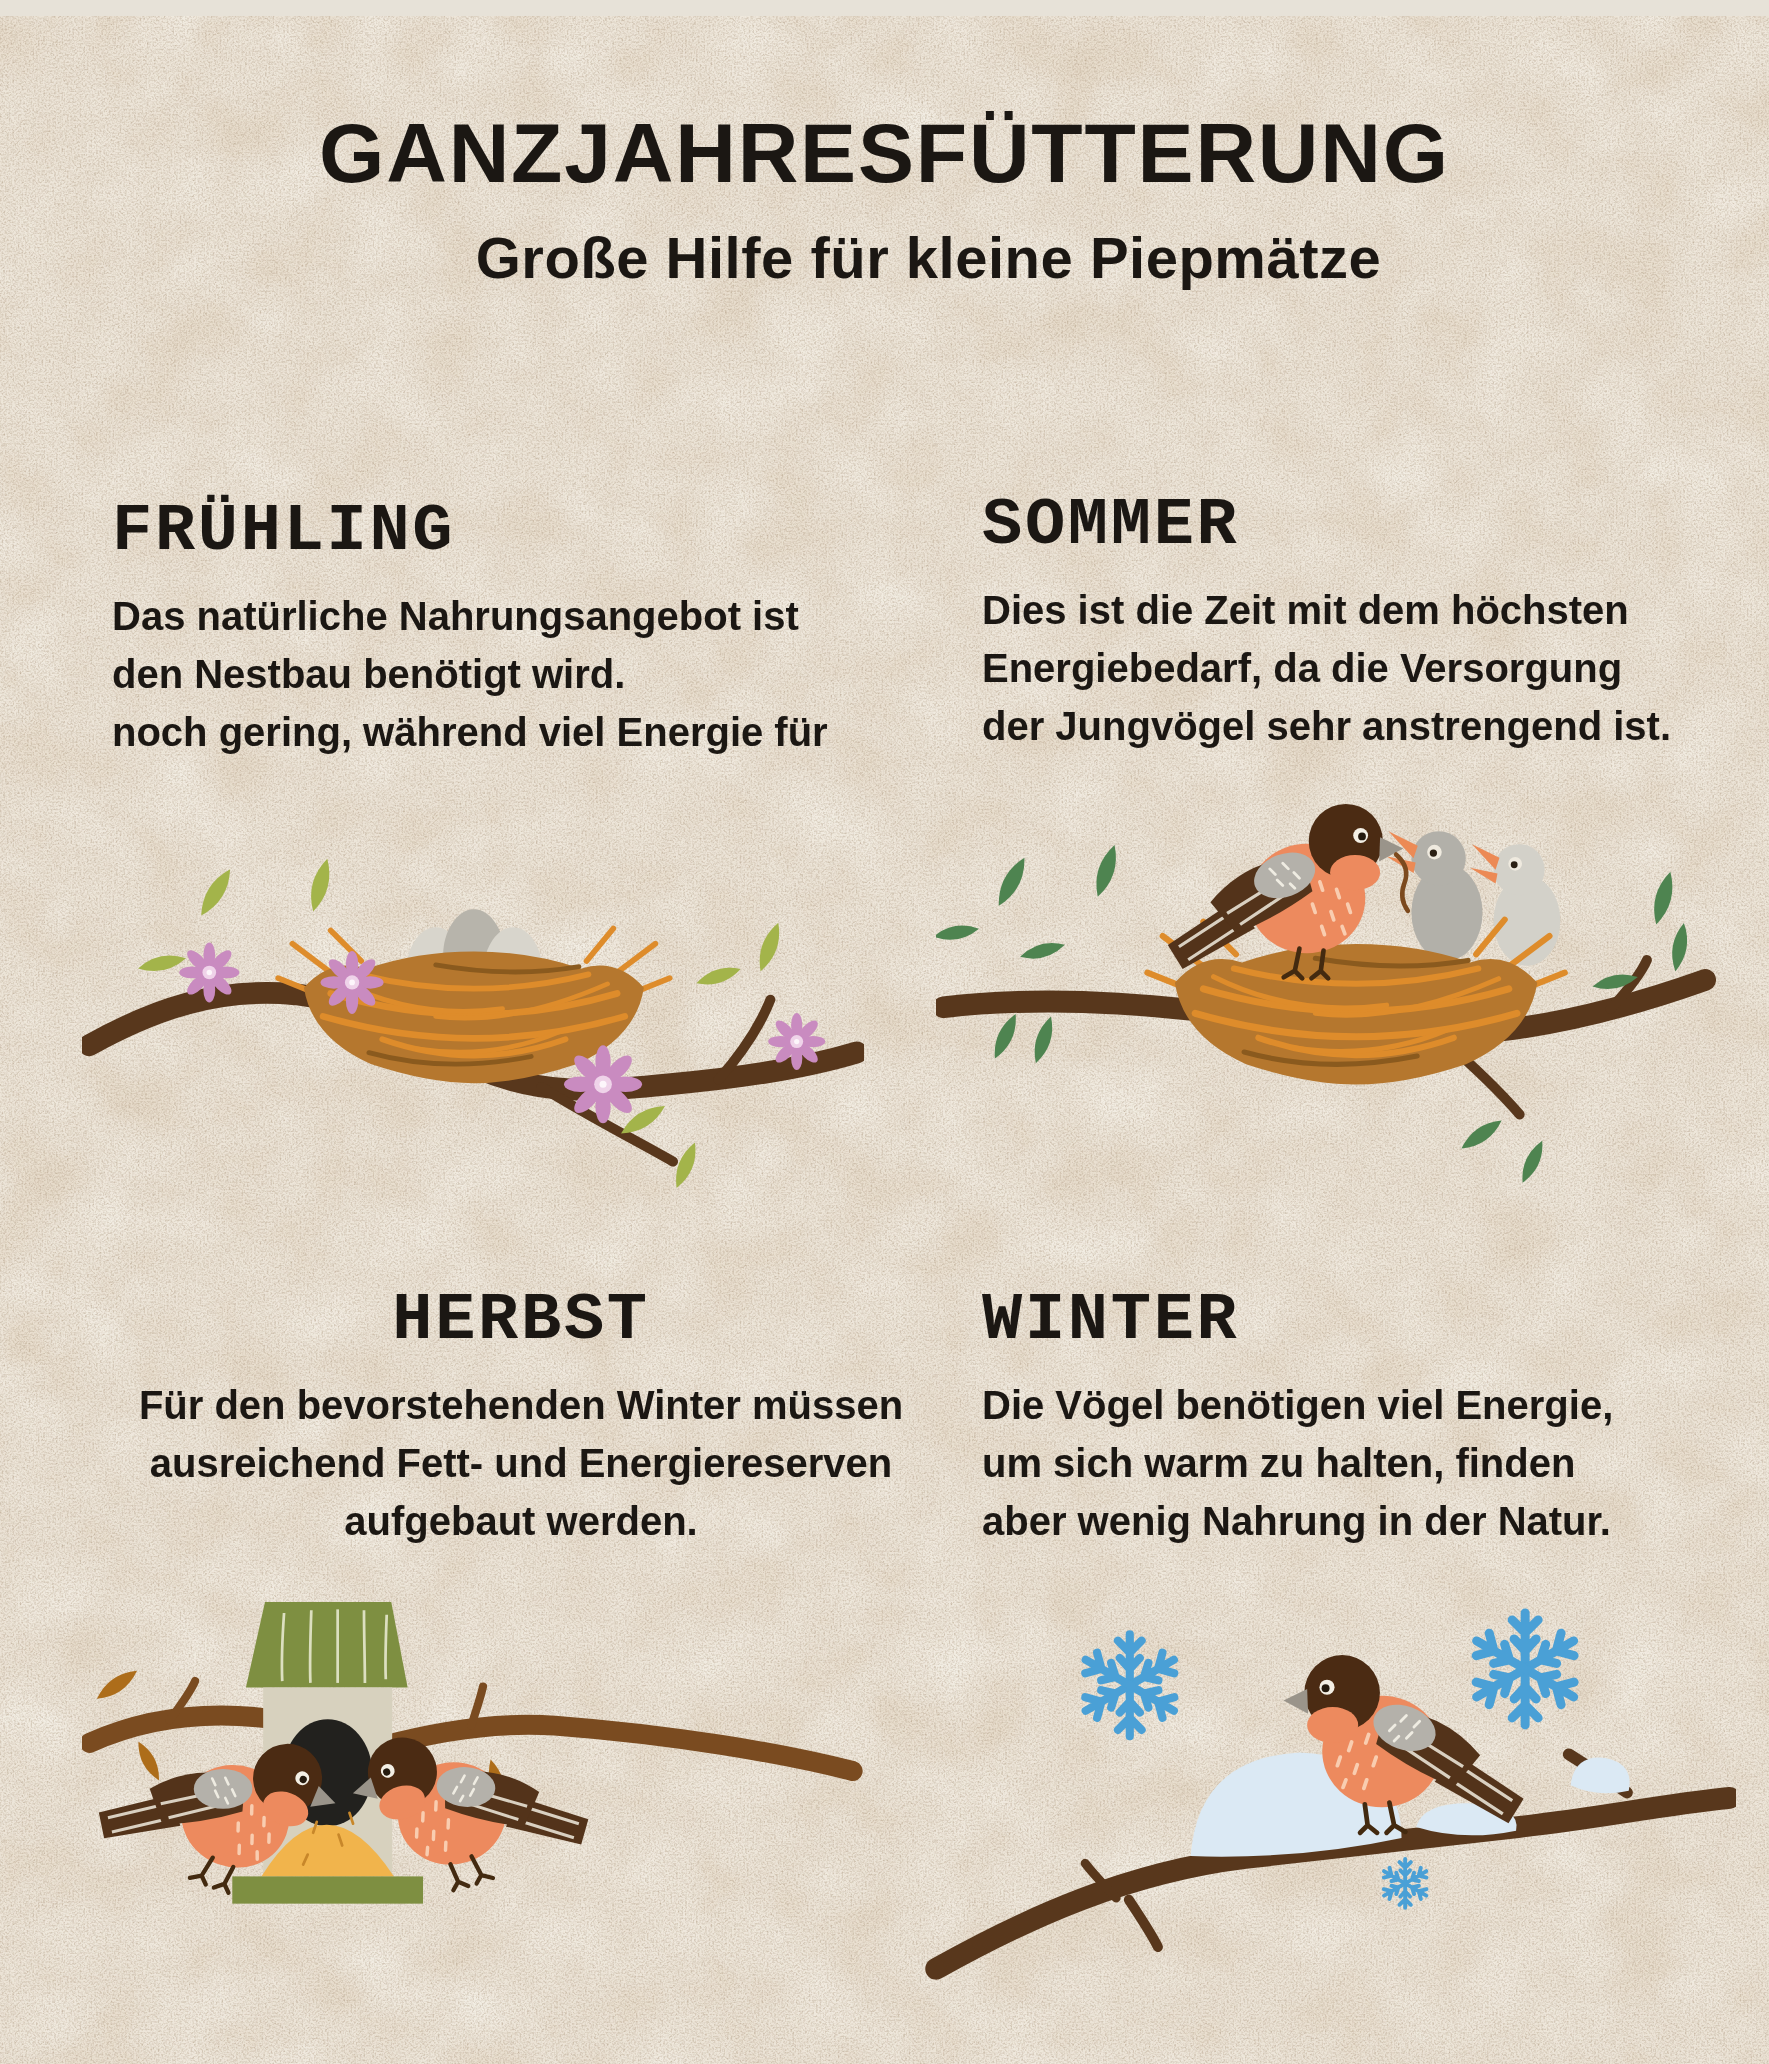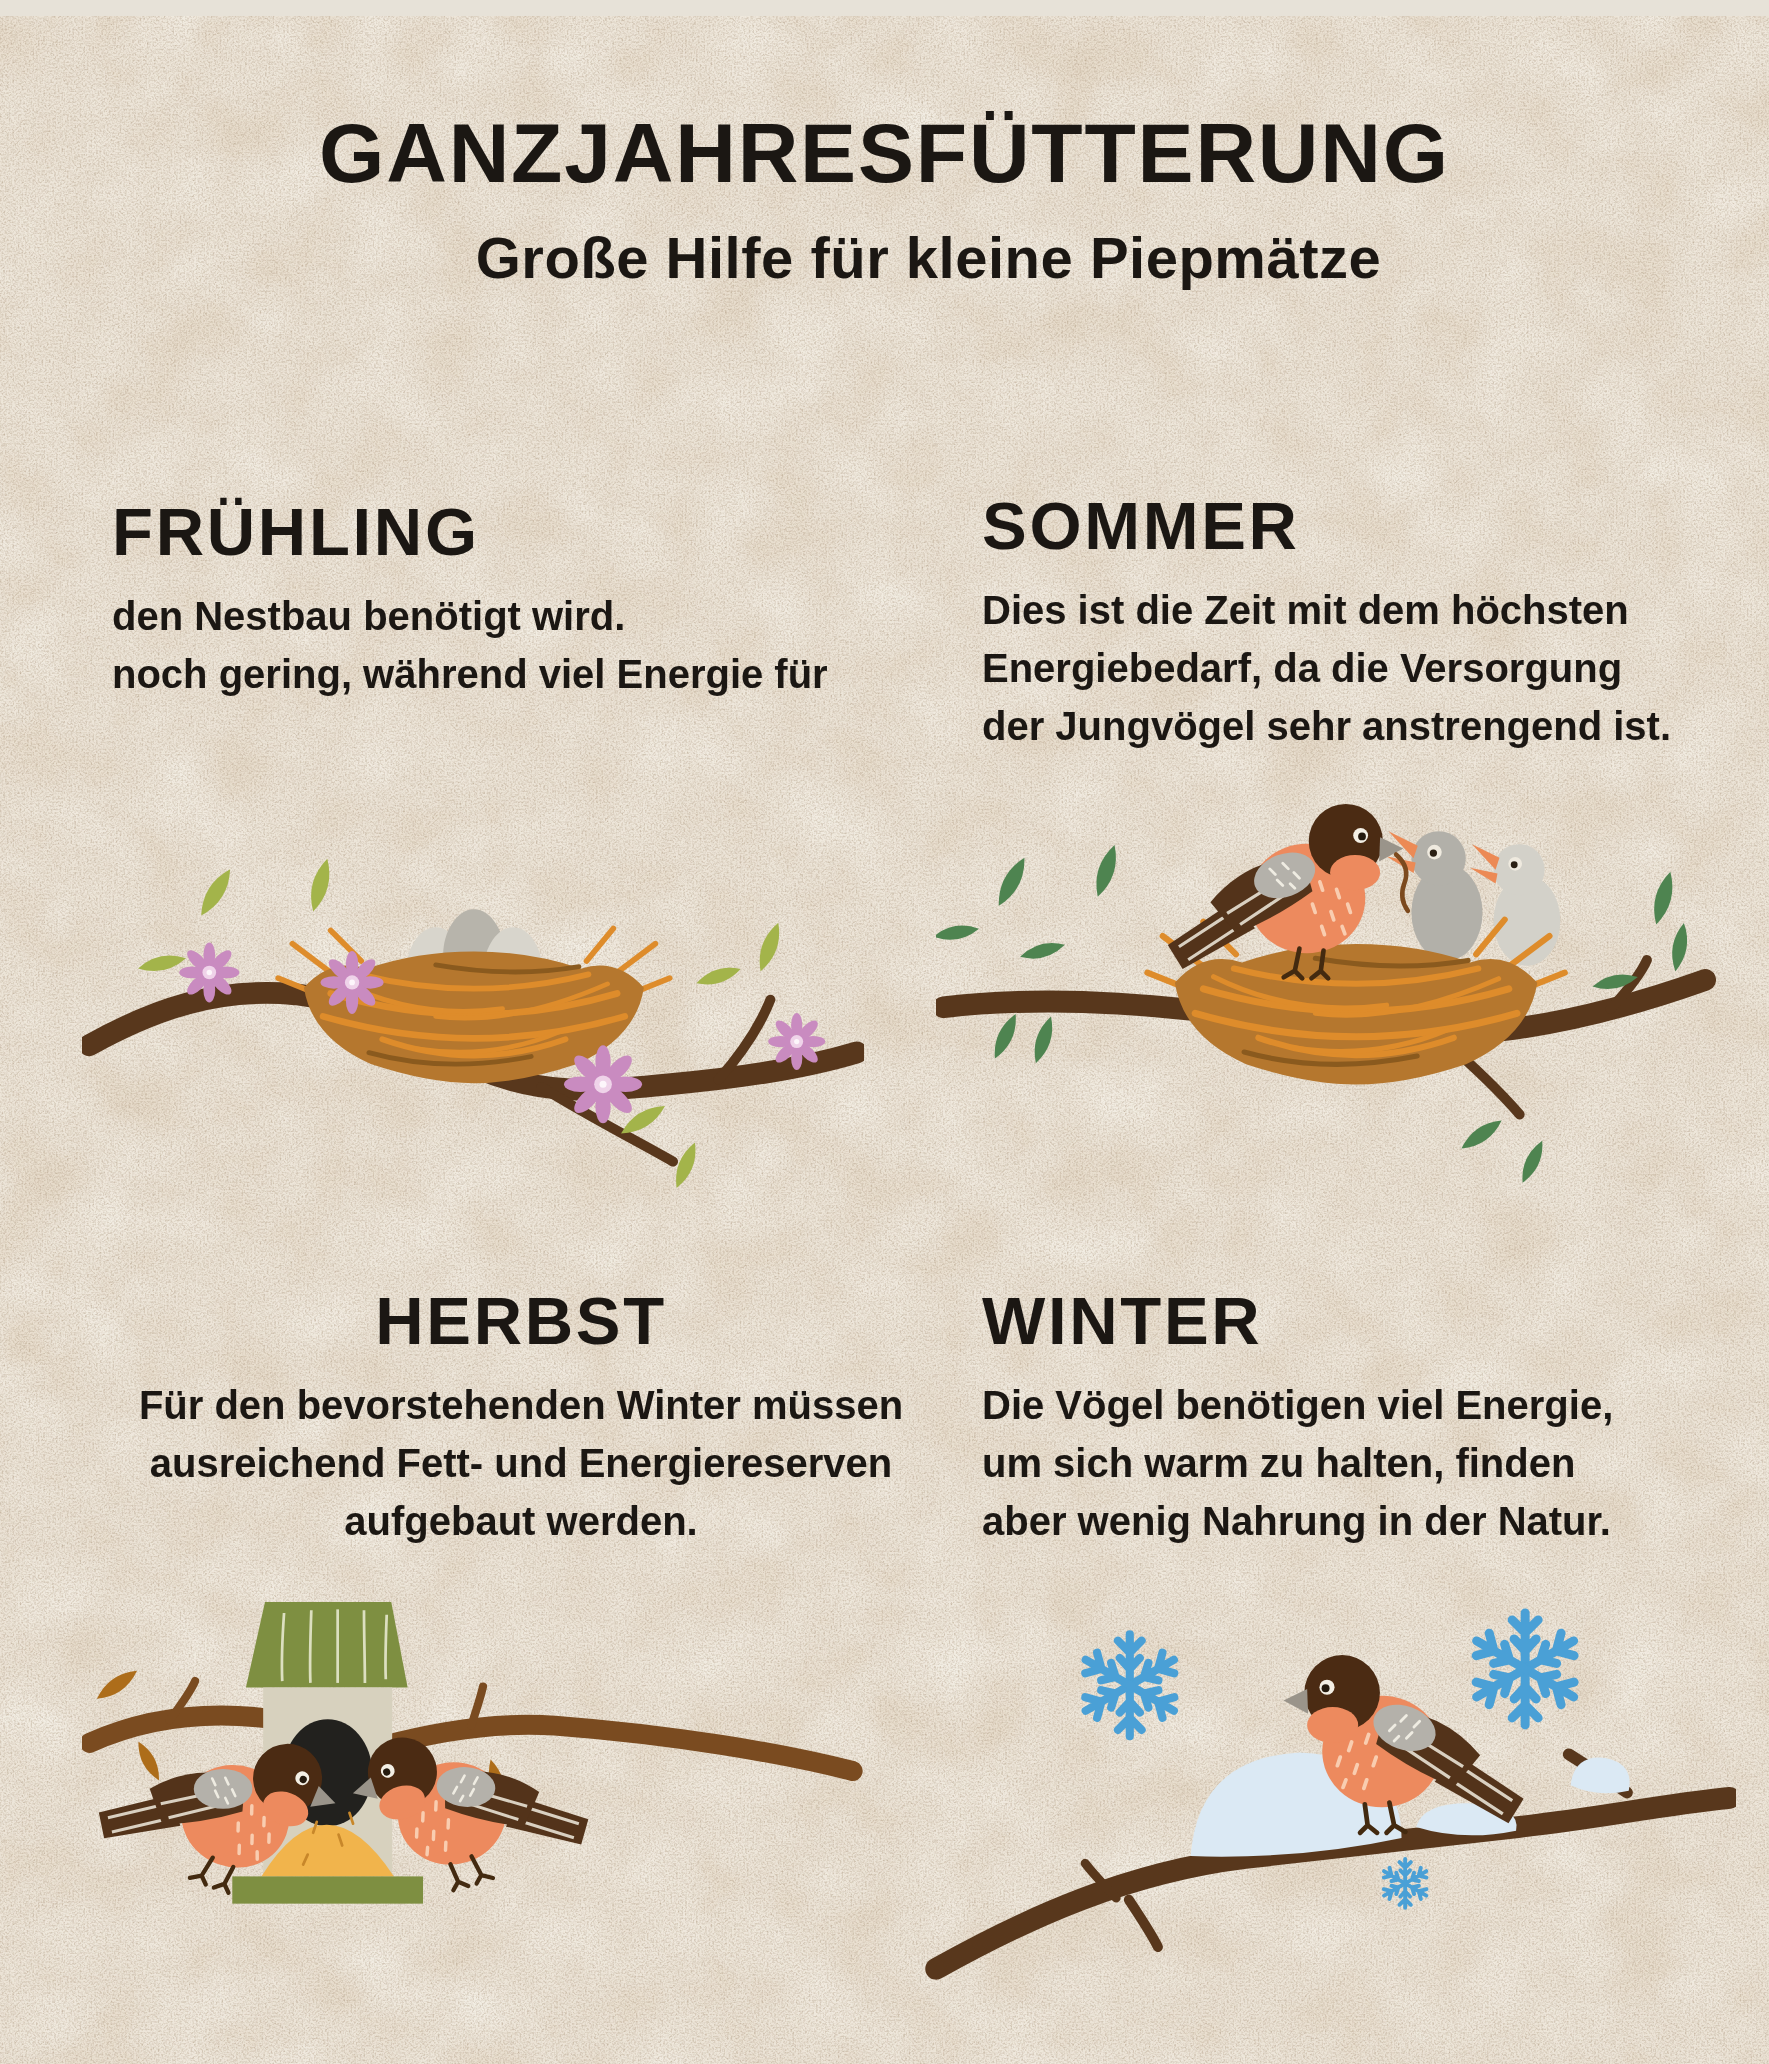--- a/index.html
+++ b/index.html
@@ -8,21 +8,21 @@
   .texture{position:absolute;left:0;top:0;z-index:0;}
   .layer{position:absolute;z-index:1;}
   h1,h2,h3,p{margin:0;}
   #page-title{position:absolute;z-index:2;top:95px;left:0;width:100%;text-align:center;
      font-family:"Liberation Sans","DejaVu Sans",sans-serif;font-weight:700;
      font-size:84px;line-height:1;letter-spacing:1.8px;}
   #page-subtitle{position:absolute;z-index:2;top:213px;left:0;width:100%;text-align:center;
      font-family:"Liberation Sans","DejaVu Sans",sans-serif;font-weight:700;
      font-size:58px;line-height:1;letter-spacing:0.5px;padding-left:44px;}
   .season{position:absolute;z-index:2;width:818px;}
-  .season h3{font-family:Liberation Sans, sans-serif;font-weight:700;
+  .season h3{font-family:Liberation Mono, monospace;font-weight:700;
      font-size:67px;line-height:1;letter-spacing:2.7px;}
   .season .body{margin-top:22px;}
   .season .line{font-family:"Liberation Sans","DejaVu Sans",sans-serif;font-weight:700;
      font-size:40px;line-height:58px;white-space:nowrap;}
   #sec-spring{left:112px;top:482px;}
   #sec-summer{left:982px;top:476px;}
   #sec-autumn{left:112px;top:1271px;text-align:center;}
   #sec-winter{left:982px;top:1271px;}
   #ill-spring{left:82px;top:800px;}
   #ill-summer{left:936px;top:764px;}
@@ -137,20 +137,21 @@
       </g>
     </defs>
   </svg>
 
   <h1 id="page-title">GANZJAHRESFÜTTERUNG</h1>
   <h2 id="page-subtitle">Große Hilfe für kleine Piepmätze</h2>
 
   <section class="season" id="sec-spring">
     <h3>FRÜHLING</h3>
     <div class="body">
+      <p class="line">Das natürliche Nahrungsangebot ist</p>
       <p class="line">den Nestbau benötigt wird.</p>
       <p class="line">noch gering, während viel Energie für</p>
     </div>
   </section>
 
   <section class="season" id="sec-summer">
     <h3>SOMMER</h3>
     <div class="body">
       <p class="line">Dies ist die Zeit mit dem höchsten</p>
       <p class="line">Energiebedarf, da die Versorgung</p>

